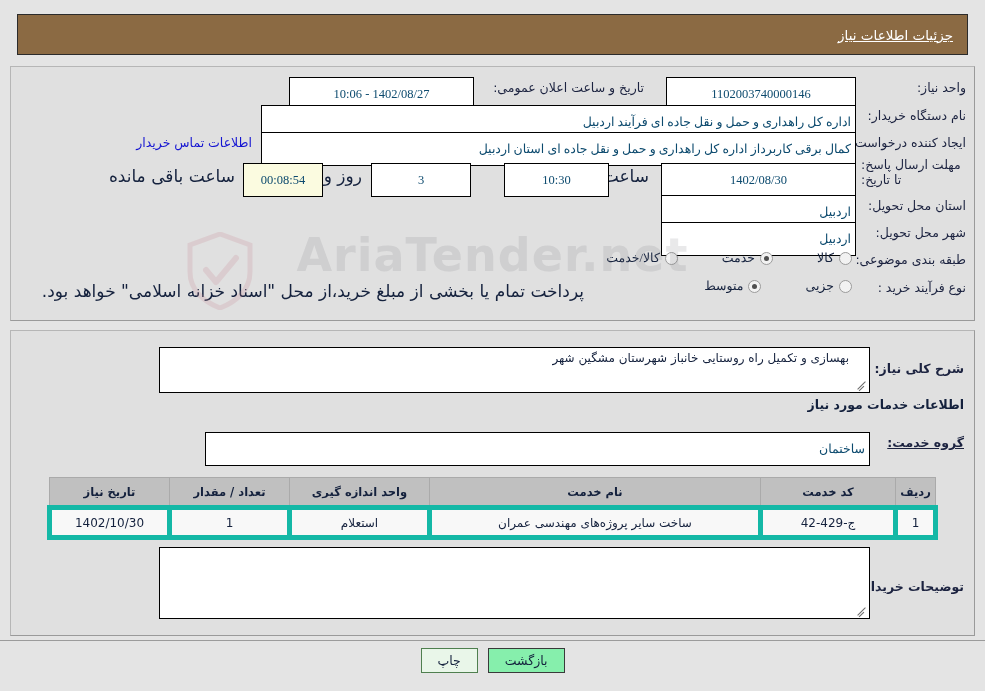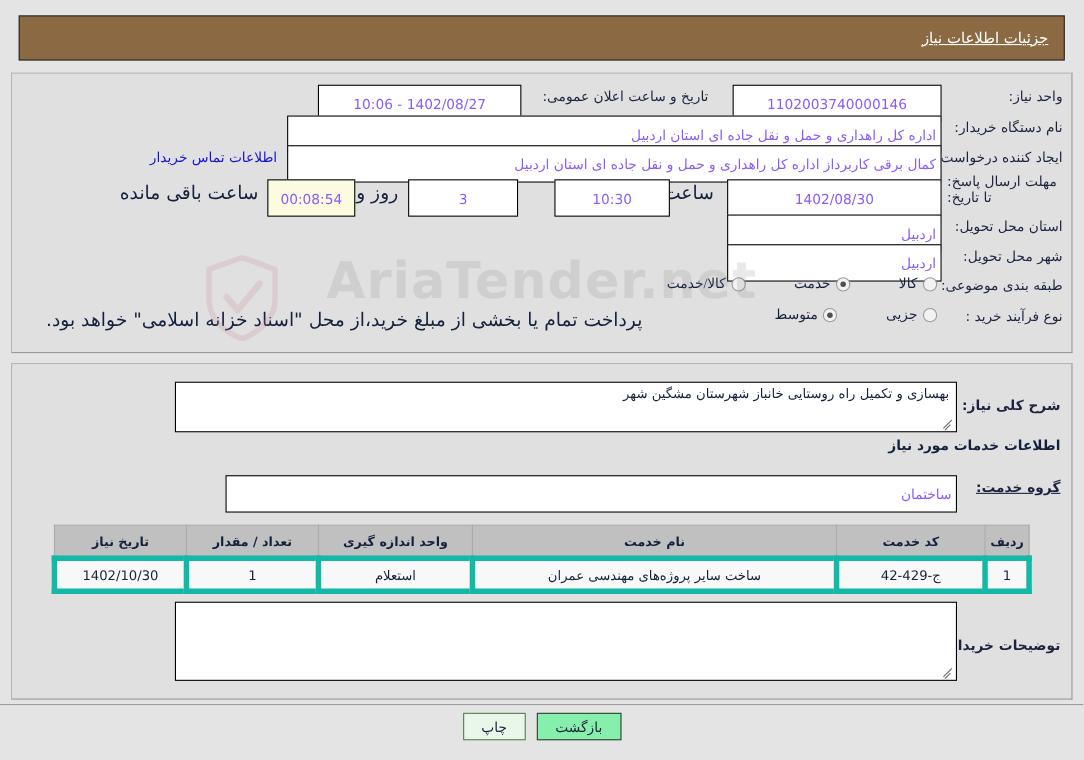--- a/index.html
+++ b/index.html
@@ -69,26 +69,27 @@
     text-align: left;
     white-space: nowrap;
   }
   .lbl-2line { line-height: 15px; }
 
   .fld {
     background: #ffffff;
     border: 1px solid #000000;
     height: 22px;
     font-size: 12.5px;
-    color: #8b5cf6;
+    color: #0c4a6e;
     display: flex;
     align-items: center;
     padding: 16px 4px;
     overflow: hidden;
     white-space: nowrap;
+    font-family: Liberation Serif, serif;
   }
   .fld.center { justify-content: center; }
   .fld.right  { justify-content: flex-start; }
   .fld.yellow { background: #fbfbe0; }
 
   .plain {
     font-size: 17px;
     color: #14213d;
     white-space: nowrap;
   }
@@ -138,21 +139,21 @@
     white-space: nowrap;
   }
 
   
   .tbox {
     position: absolute;
     background: #ffffff;
     border: 1px solid #000000;
     font-size: 12px;
     color: #14213d;
-    padding: 3px 6px;
+    padding: 3px 20px;
     overflow: hidden;
   }
   .tbox .grip {
     position: absolute;
     bottom: 1px; right: 1px;
     width: 12px; height: 12px;
     pointer-events: none;
   }
   .tbox .grip::before,
   .tbox .grip::after {
@@ -274,21 +275,21 @@
     <div class="fld center" style="position:absolute; top:10px; right:118px; width:190px;">1102003740000146</div>
 
     <div class="row" style="top:13px; right:330px;">
       <span class="lbl">تاریخ و ساعت اعلان عمومی:</span>
     </div>
     <div class="fld center" style="position:absolute; top:10px; right:500px; width:185px;">1402/08/27 - 10:06</div>
 
     <div class="row" style="top:41px; right:8px;">
       <span class="lbl">نام دستگاه خریدار:</span>
     </div>
-    <div class="fld right" style="position:absolute; top:38px; right:118px; width:595px;">اداره کل راهداری و حمل و نقل جاده ای استان اردبیل</div>
+    <div class="fld right" style="position:absolute; top:38px; right:118px; width:595px;">اداره کل راهداری و حمل و نقل جاده ای فرآیند اردبیل</div>
 
     <div class="row" style="top:68px; right:8px;">
       <span class="lbl">ایجاد کننده درخواست:</span>
     </div>
     <div class="fld right" style="position:absolute; top:65px; right:118px; width:595px;">کمال برقی کاربرداز اداره کل راهداری و حمل و نقل جاده ای استان اردبیل</div>
     <span class="link" style="position:absolute; top:68px; right:722px;">اطلاعات تماس خریدار</span>
 
     <div class="row lbl-2line" style="top:90px; right:8px; display:block; width:105px;">
       <span class="lbl" style="white-space:normal; display:block; text-align:left;">مهلت ارسال پاسخ: تا تاریخ:</span>
     </div>

